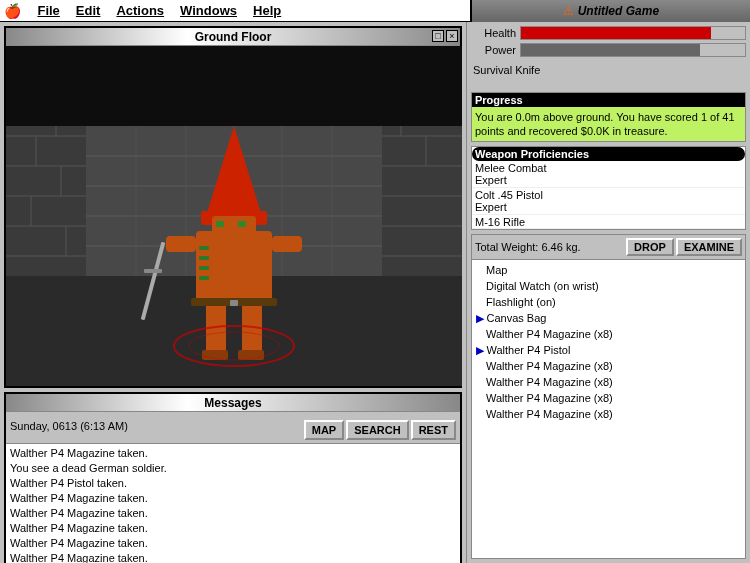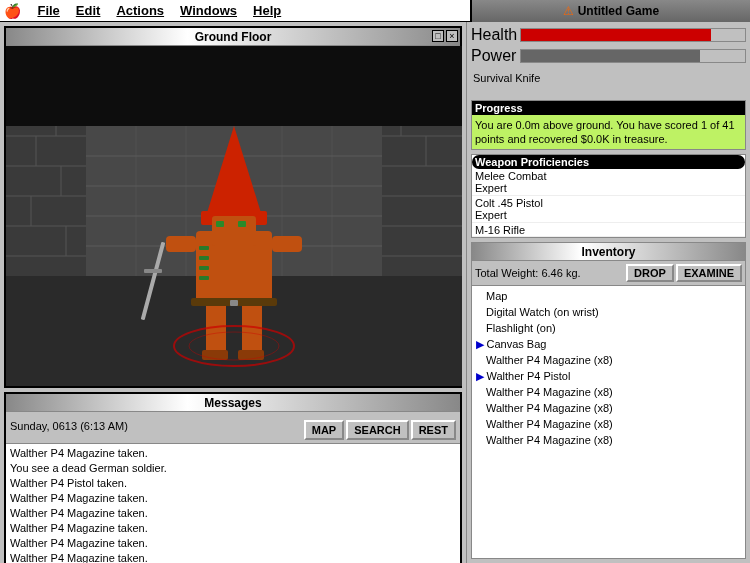--- a/index.html
+++ b/index.html
@@ -45,20 +45,21 @@
       background: linear-gradient(to bottom, #888, #666);
       display: flex;
       align-items: center;
       justify-content: center;
       border-left: 2px solid #000;
     }
     .app-titlebar-text {
       color: #fff;
       font-size: 12px;
       font-weight: bold;
+      font-style: italic;
     }
     .app-titlebar-icon {
       margin-right: 4px;
       color: #ff6600;
     }
 
     
     .main-layout {
       display: flex;
       width: 750px;
@@ -193,22 +194,22 @@
     .stats-section {
       margin-bottom: 4px;
     }
     .stat-row {
       display: flex;
       align-items: center;
       margin-bottom: 3px;
     }
     .stat-label {
       width: 45px;
-      font-size: 16px;
-      text-align: center;
+      font-size: 11px;
+      text-align: right;
       margin-right: 4px;
     }
     .stat-bar-container {
       flex: 1;
       height: 14px;
       background: #c0c0c0;
       border: 1px solid #888;
     }
     .stat-bar {
       height: 100%;
@@ -508,23 +509,20 @@
         <span>Colt .45 Pistol</span>
         <span>Expert</span>
       </div>
       <div class="weapon-prof-row truncated" style="height:14px; overflow:hidden;">
         <span>M-16 Rifle</span>
         <span>Expert</span>
       </div>
     </div>
 
     <div class="inventory-section">
-      <div class="inventory-titlebar">
-        <span class="inventory-title">Inventory</span>
-      </div>
       <div class="inventory-toolbar">
         <span class="inventory-weight">Total Weight: 6.46 kg.</span>
         <button class="inv-btn">DROP</button>
         <button class="inv-btn">EXAMINE</button>
       </div>
       <div class="inventory-list" id="inventory-list">
       <div class="inv-item">
             <span style="margin-right: 10px;"></span>
             <span>Map</span>
           </div>

